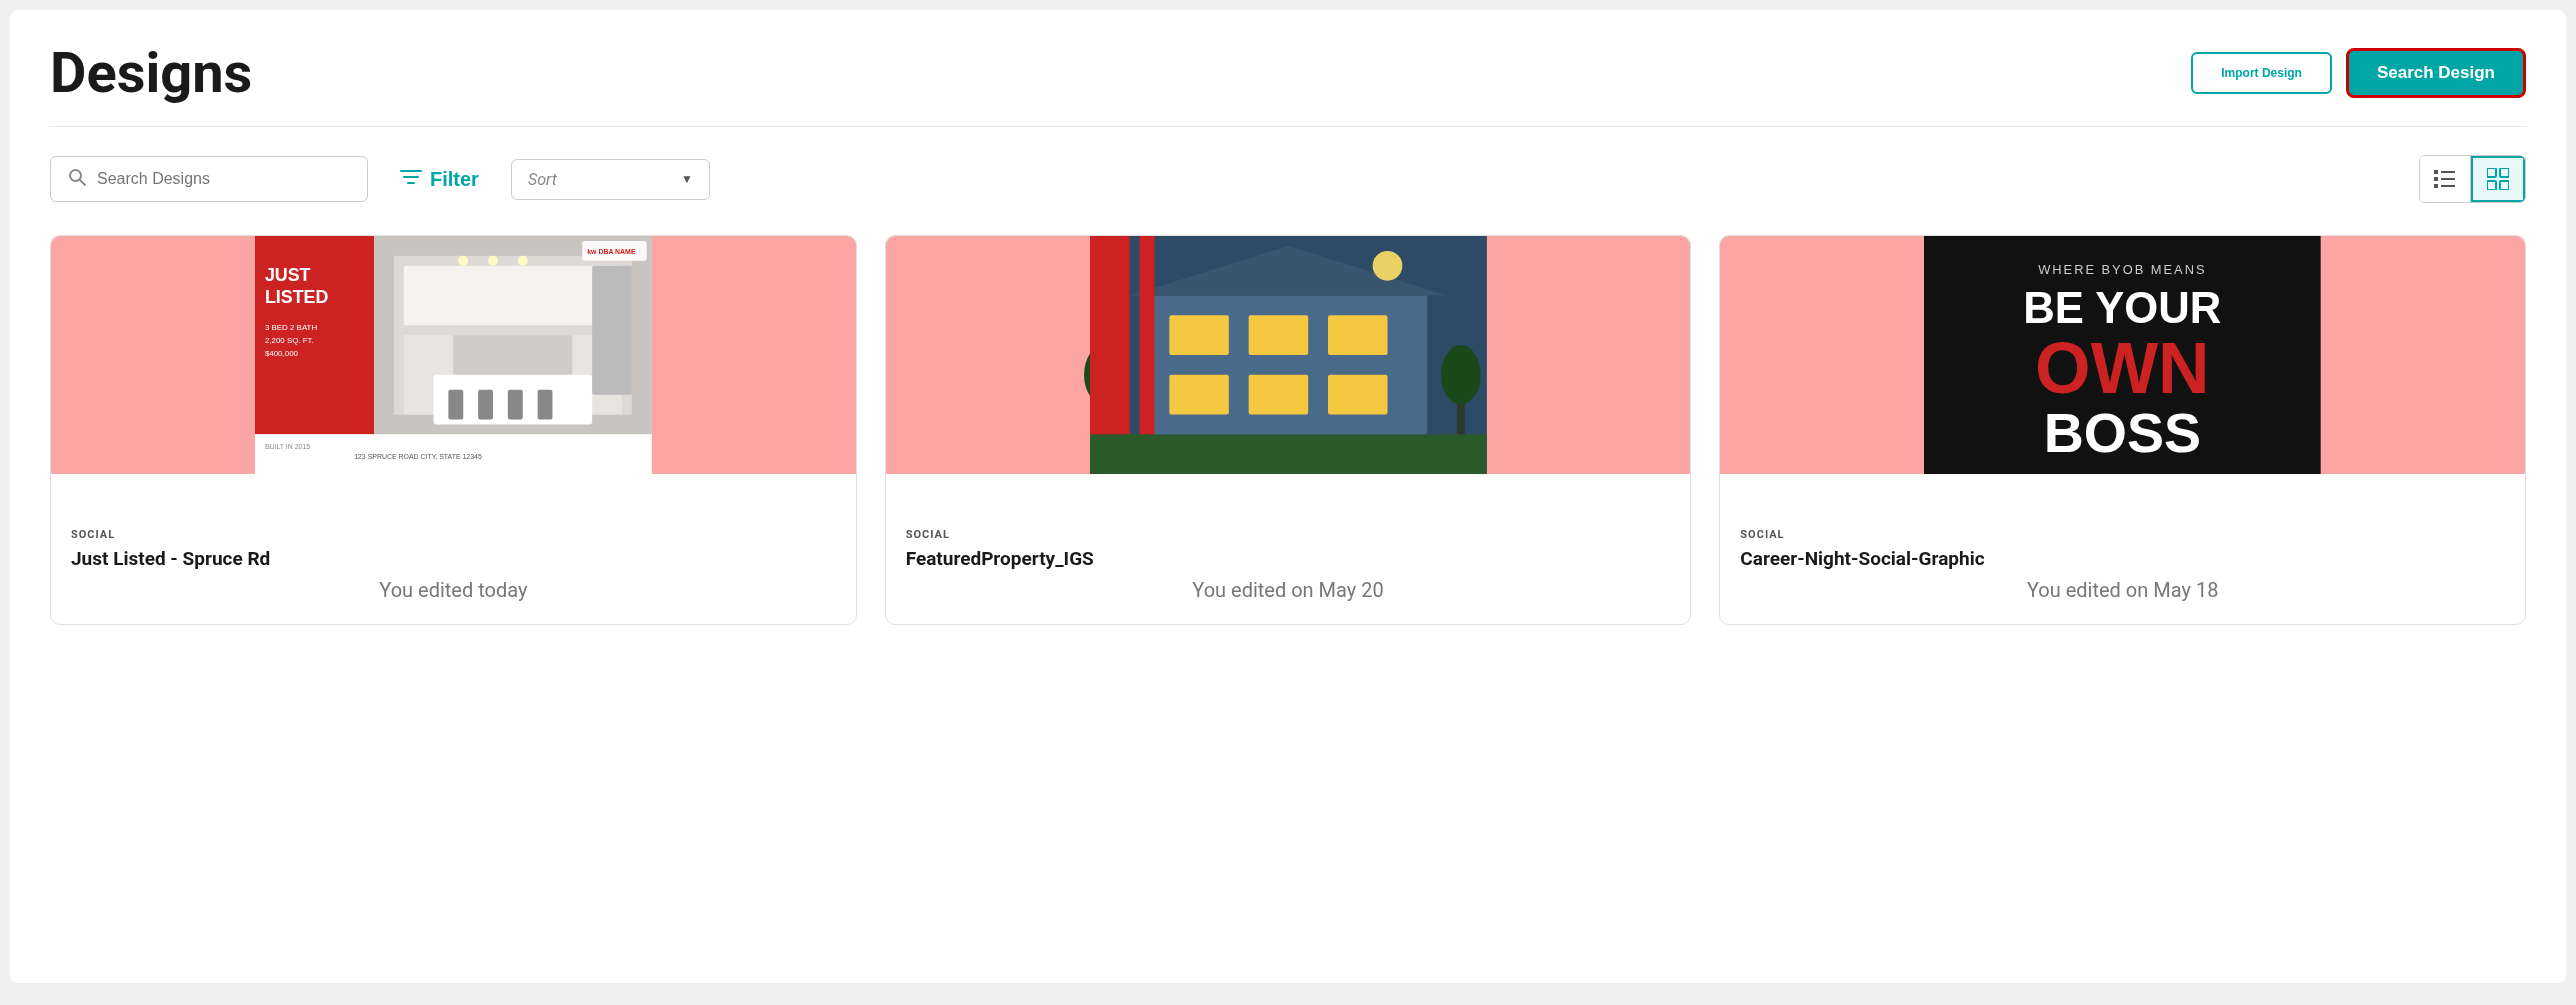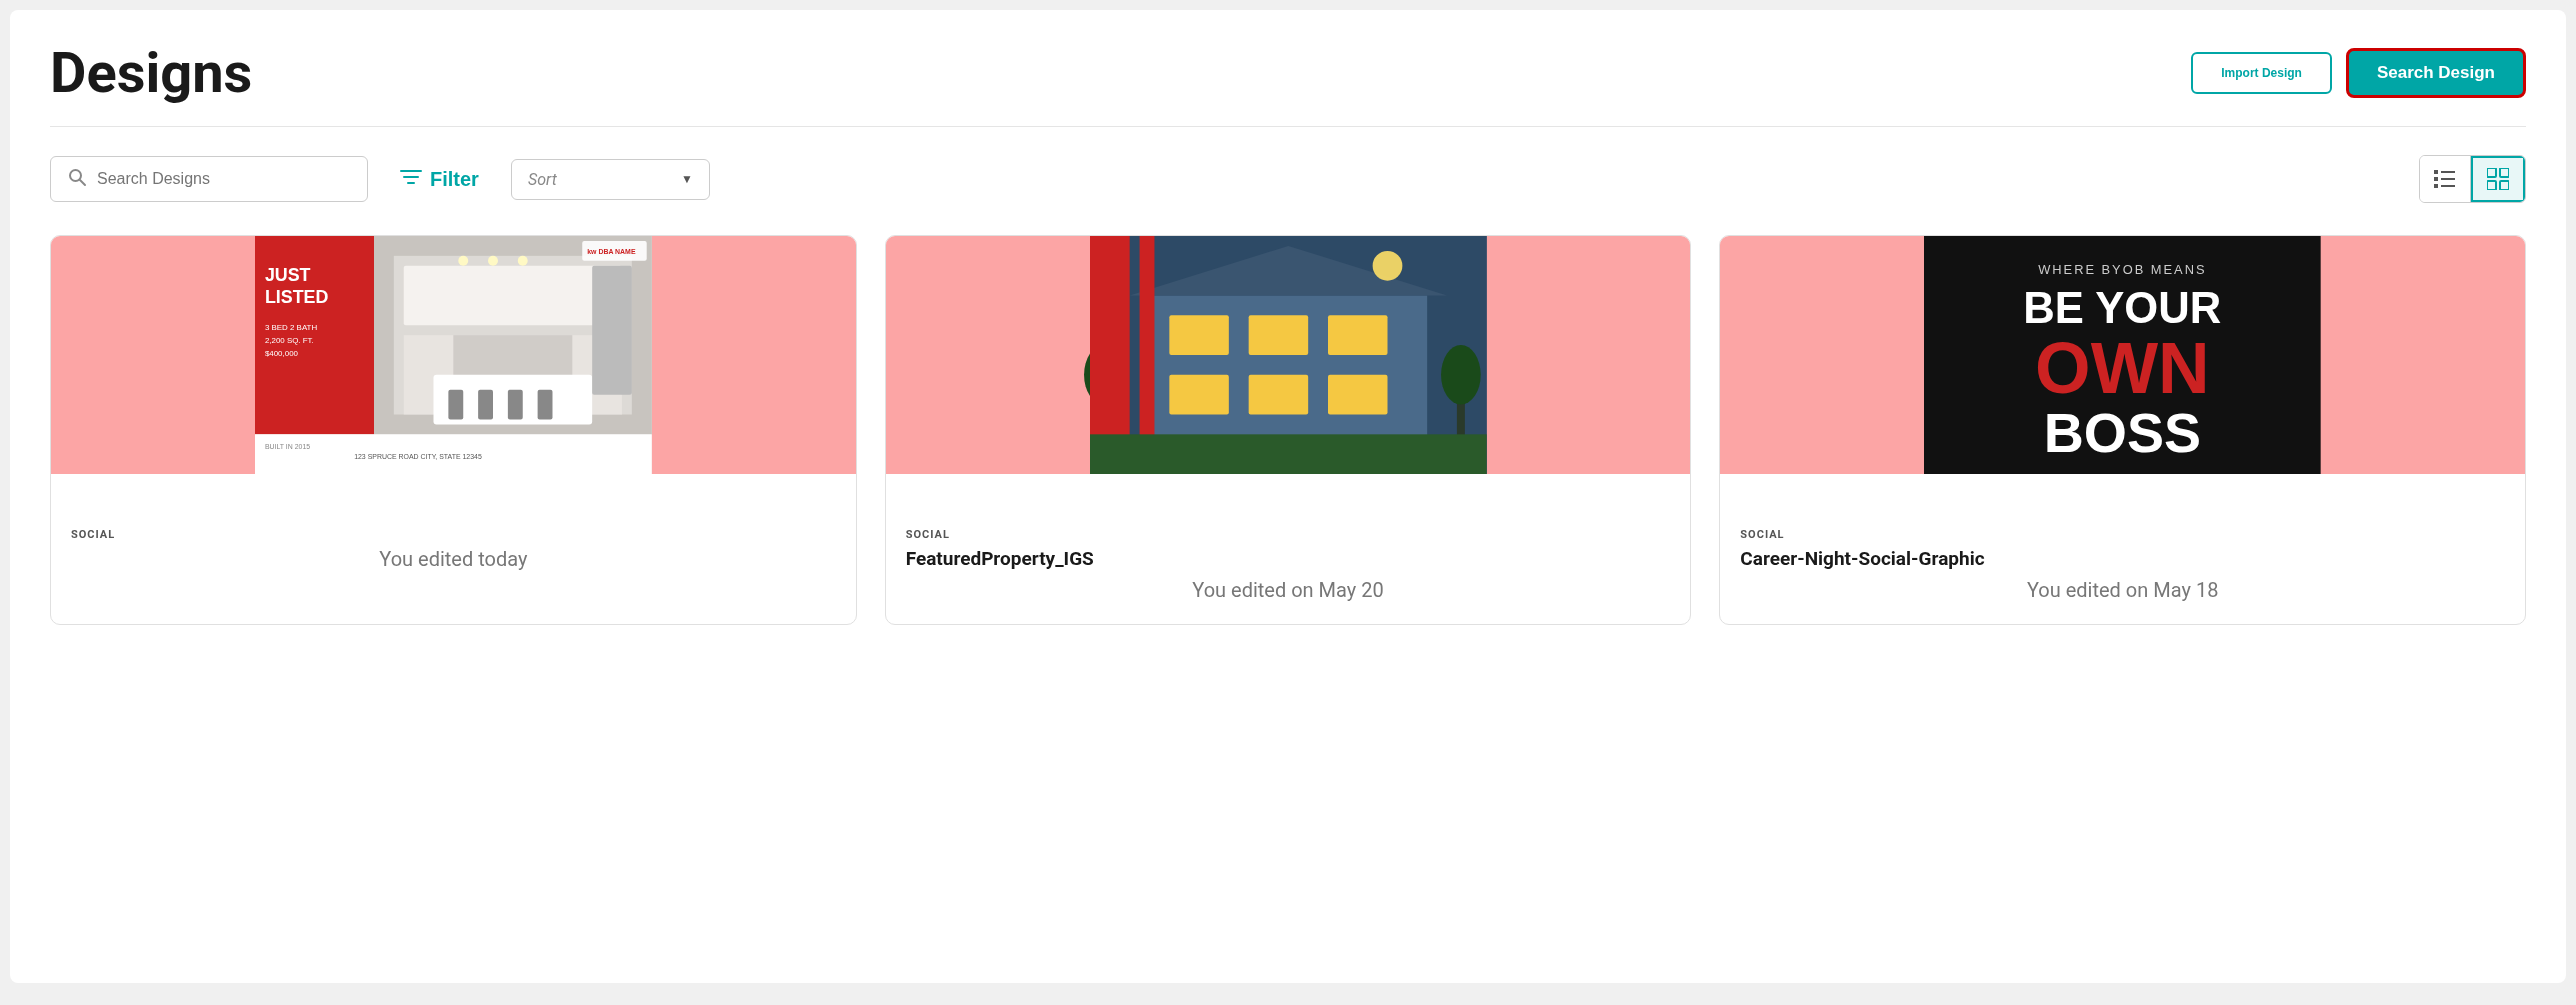--- a/index.html
+++ b/index.html
@@ -312,20 +312,21 @@
           <rect x="330" y="5" width="65" height="20" fill="rgba(255,255,255,0.9)" rx="2"></rect>
           <text x="335" y="18" font-family="Arial" font-size="7" fill="#cc2222" font-weight="bold">kw DBA NAME</text>
 
           <rect x="0" y="200" width="400" height="40" fill="#fff"></rect>
           <text x="10" y="215" font-family="Arial" font-size="7" fill="#888">BUILT IN 2015</text>
           <text x="100" y="225" font-family="Arial" font-size="7" fill="#555">123 SPRUCE ROAD CITY, STATE 12345</text>
         </svg>
       </div>
       <div class="card-body">
         <div class="card-category">SOCIAL</div>
+        <div class="card-title">Just Listed - Spruce Rd</div>
         <div class="card-meta">You edited today</div>
       </div>
     </div>
 
     <div class="card">
       <div class="card-image">
         <svg viewBox="0 0 400 240" xmlns="http://www.w3.org/2000/svg">
 
           <rect width="400" height="240" fill="#3a5a7a"></rect>
 

